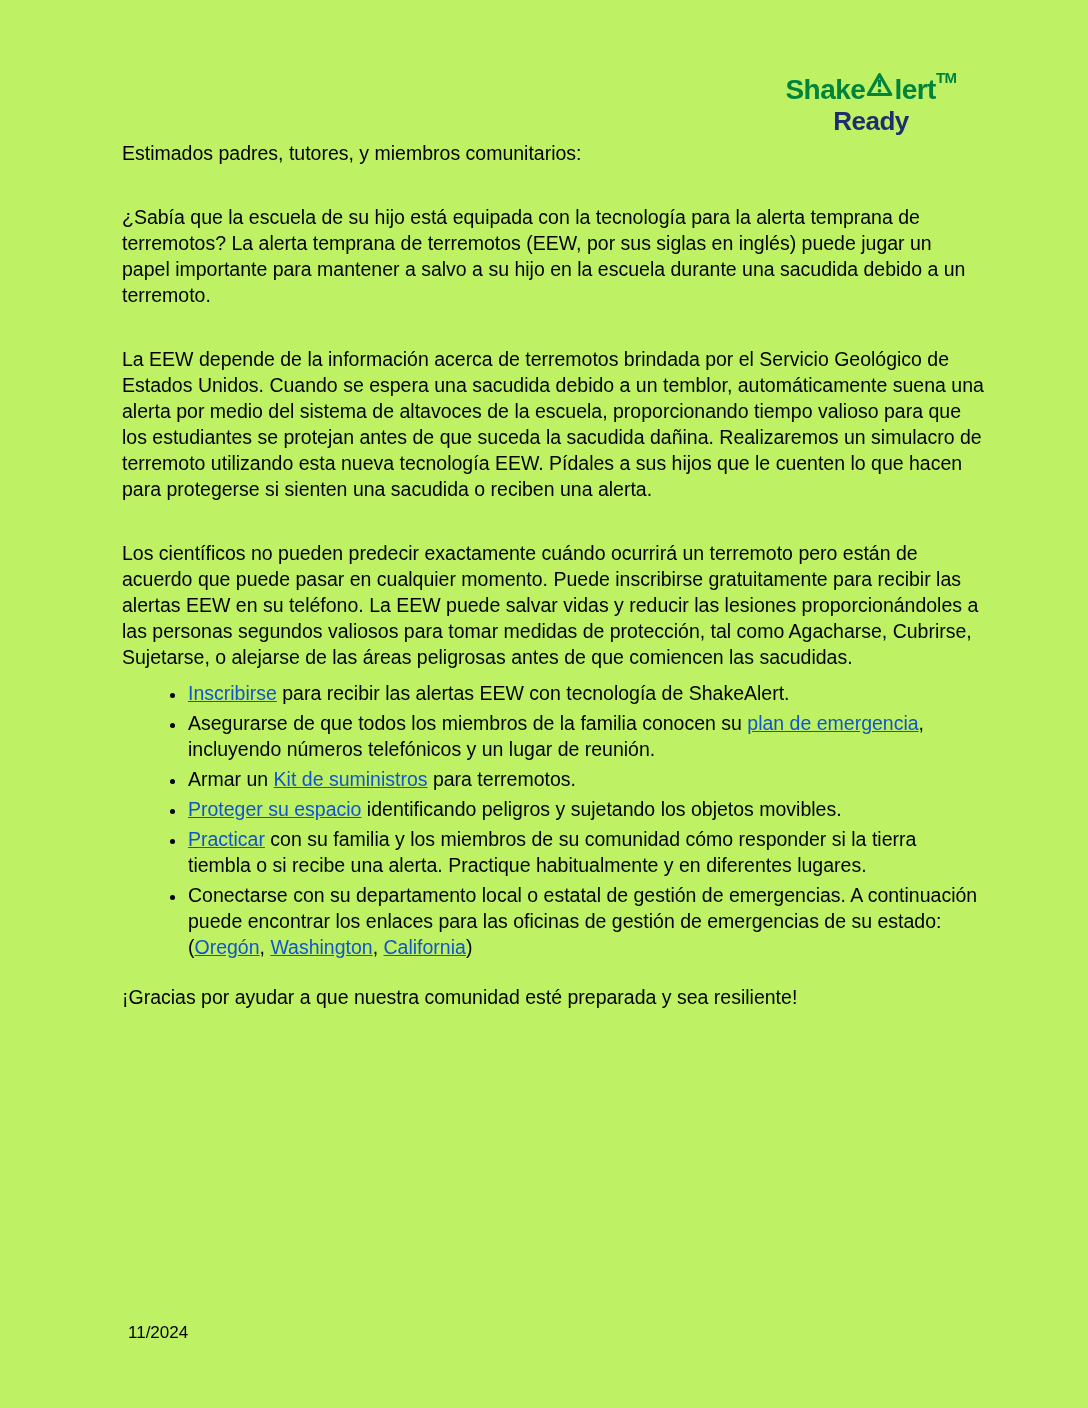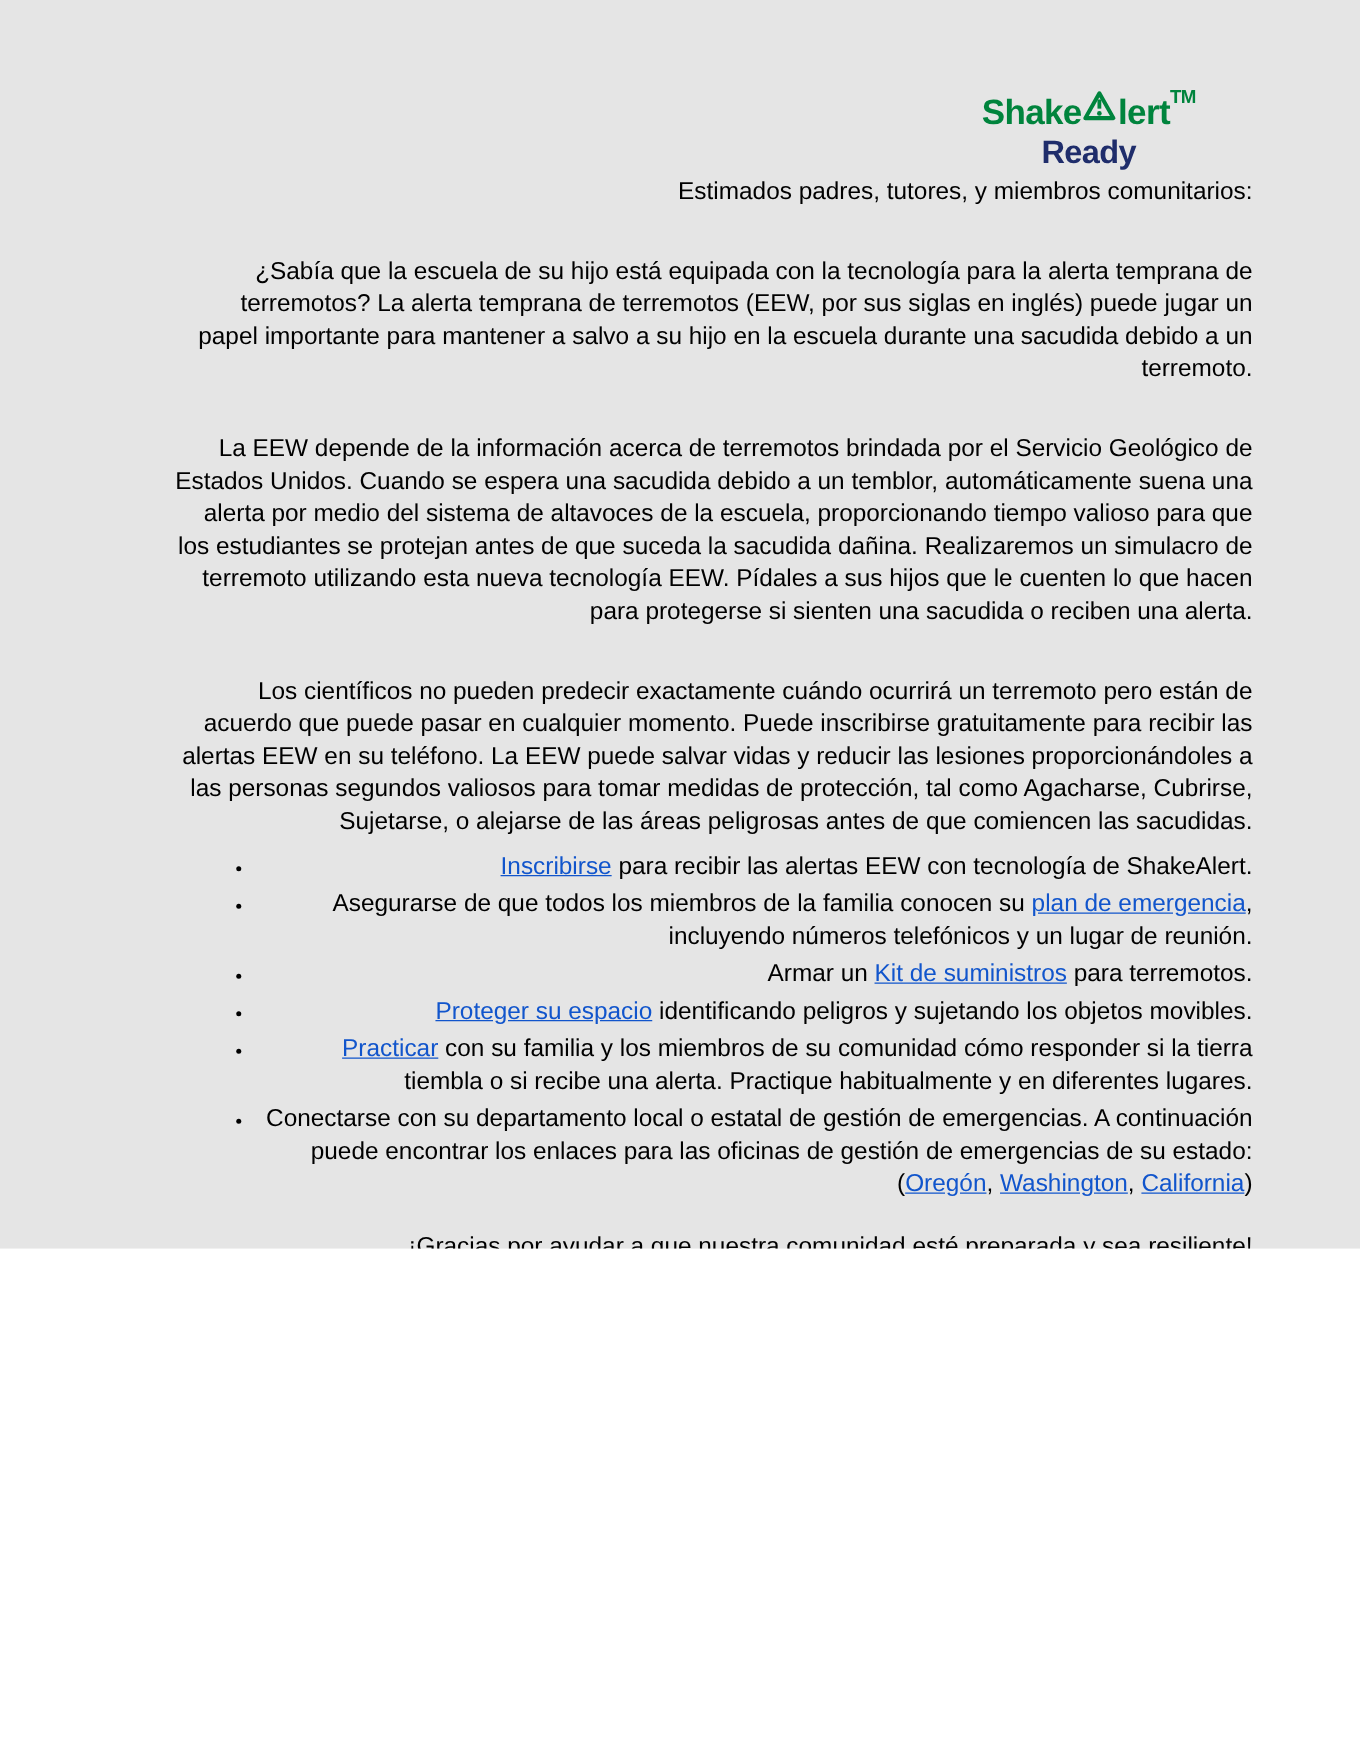--- a/index.html
+++ b/index.html
@@ -1,33 +1,32 @@
 <!DOCTYPE html>
 <html><head>
 <meta charset="utf-8">
 <style>
   * { box-sizing: border-box; }
   html, body { margin: 0; padding: 0; background: #ffffff; }
   .page {
     position: relative;
     width: 1088px;
-    height: 999px;
-    background: #e5e5e5;
+    height: 1408px;
+    background: #bef264;
     font-family: "Liberation Sans", sans-serif;
     font-size: 19.5px;
     line-height: 26px;
     color: #000000;
     overflow: hidden;
   }
   .content {
     position: absolute;
-    left: 140px;
+    left: 122px;
     top: 140px;
     width: 862px;
-    text-align: right;
   }
   .content p { margin: 0 0 0 0; }
   .content p + p { margin-top: 38px; }
 
   
   .logo {
     position: absolute;
     top: 72px;
     left: 786px;
     width: 170px;

